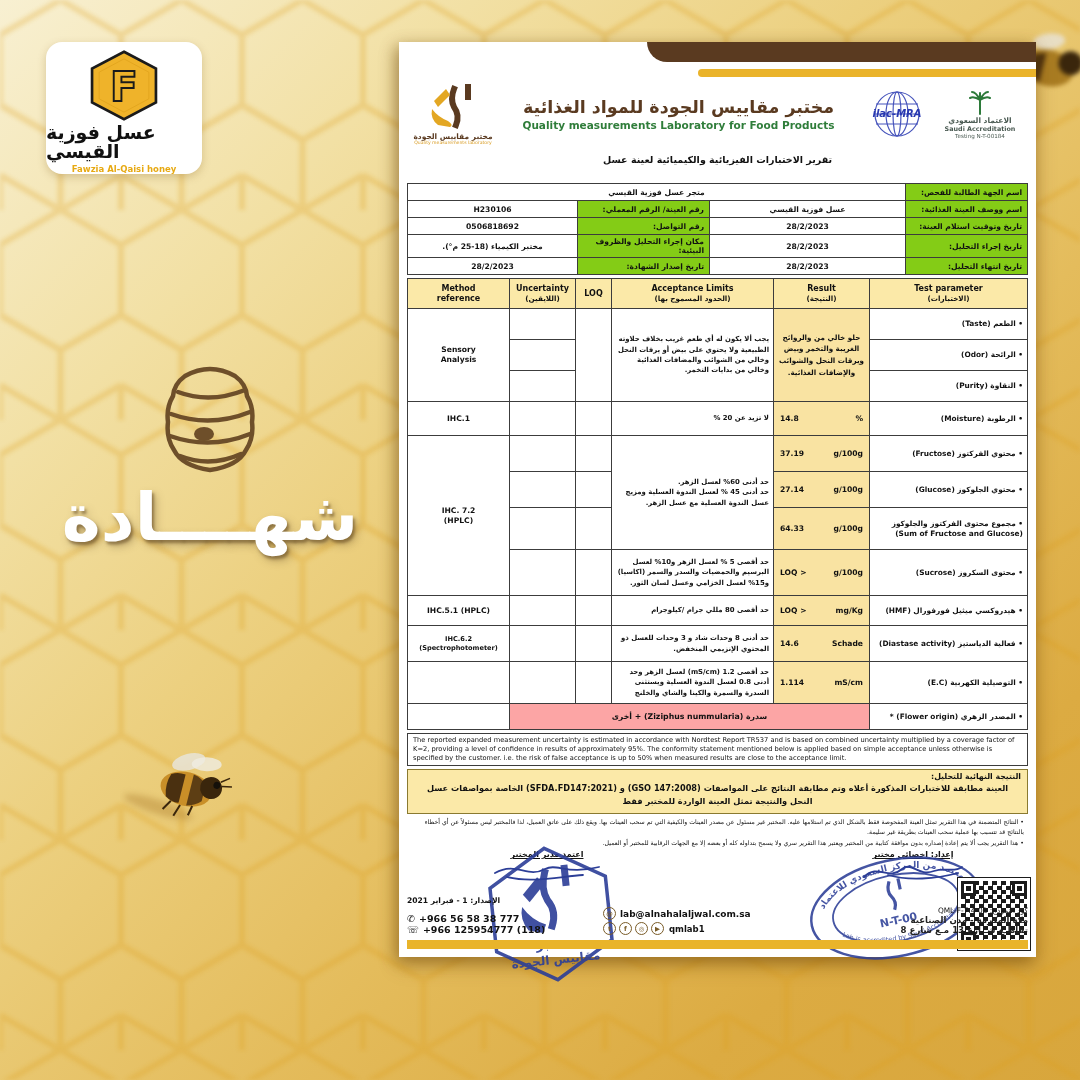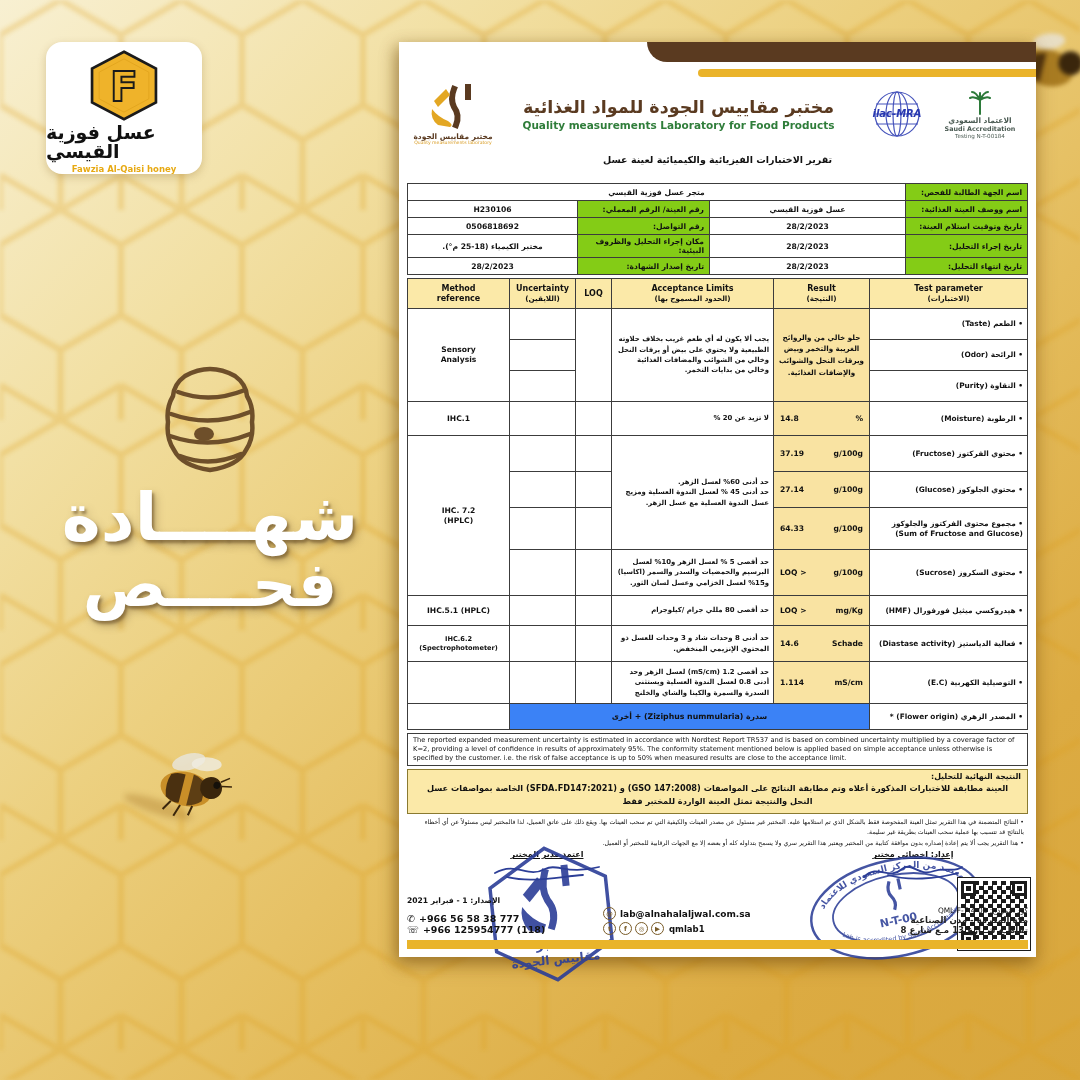--- a/index.html
+++ b/index.html
@@ -54,21 +54,21 @@
   .test-tbl{width:100%;direction:rtl;table-layout:fixed;margin-top:3px;}
   .test-tbl th,.test-tbl td{border:1px solid #3c3c3c;padding:1px 4px;vertical-align:middle;}
   .test-tbl th{background:#fbe9a8;font-size:8px;color:#111;white-space:pre-line;line-height:1.25;}
   .th-ar{font-weight:bold;font-size:7.2px;}
   .c-param{font-size:7.4px;font-weight:bold;text-align:right;direction:rtl;color:#111;line-height:1.3;}
   .c-res{background:#f9e3a2;}
   .res-flex{display:flex;justify-content:space-between;align-items:center;direction:rtl;font-size:7.6px;font-weight:bold;color:#111;padding:0 2px;}
   .res-merge{background:#f9e3a2;font-size:7.2px;font-weight:bold;direction:rtl;text-align:center;color:#111;line-height:1.6;}
   .c-lim{font-size:6.9px;font-weight:600;direction:rtl;text-align:right;color:#111;line-height:1.5;}
   .c-meth{font-size:7.6px;font-weight:bold;text-align:center;color:#111;white-space:pre-line;line-height:1.3;}
-  .c-flower{background:#3b82f6;font-size:7.8px;font-weight:bold;text-align:center;direction:rtl;color:#111;}
+  .c-flower{background:#fca5a5;font-size:7.8px;font-weight:bold;text-align:center;direction:rtl;color:#111;}
   
   .box{border:1px solid #3c3c3c;font-size:6.7px;color:#111;padding:2px 5px;line-height:1.35;direction:ltr;text-align:left;margin-top:3px;}
   .final-box{border:1px solid #8a7a30;background:#fbe9a8;margin-top:3px;padding:2px 6px;direction:rtl;}
   .final-title{font-size:7.8px;font-weight:bold;color:#111;text-align:right;}
   .final-body{font-size:8.2px;font-weight:bold;color:#111;text-align:center;line-height:1.6;margin:1px 8px 3px 8px;}
   .bullets{direction:rtl;font-size:6.2px;color:#111;line-height:1.55;margin-top:3px;padding:0 4px;}
   .bullets div{margin-bottom:1px;}
   
   .bottom-zone{position:relative;flex:1;margin-top:2px;}
   .sig-row{display:flex;justify-content:space-between;padding:0 60px 0 80px;direction:rtl;}
@@ -133,21 +133,20 @@
       <g fill="none" stroke="#6e4f2a" stroke-width="4.5" stroke-linecap="round">
         <path d="M35 16 Q60 2 85 16 Q96 24 97 36 Q104 48 102 62 Q104 78 96 90 Q88 106 60 110 Q32 106 24 90 Q16 78 18 62 Q16 48 23 36 Q24 24 35 16 Z"></path>
         <path d="M28 32 Q60 44 95 30"></path>
         <path d="M21 54 Q60 68 100 52"></path>
         <path d="M20 76 Q60 90 100 74"></path>
         <path d="M30 96 Q60 108 91 94"></path>
       </g>
       <ellipse cx="54" cy="74" rx="10" ry="7" fill="#6e4f2a"></ellipse>
     </svg>
     <div class="callig callig-1">شهــــادة</div>
-    <div class="callig callig-2">فحــــص</div>
   </div>
 
   <svg class="bee-bl" width="130" height="105" viewBox="0 0 130 105">
     <g opacity=".5">
         <ellipse cx="38" cy="72" rx="36" ry="7" fill="#b98d3c" transform="rotate(18 38 72)" filter="blur(3px)"></ellipse>
       </g>
     <g transform="rotate(14 70 55)">
       <ellipse cx="62" cy="28" rx="17" ry="8" fill="#e8e4d8" opacity=".85" transform="rotate(-28 62 28)"></ellipse>
       <ellipse cx="80" cy="26" rx="15" ry="7" fill="#efece2" opacity=".8" transform="rotate(-12 80 26)"></ellipse>
       <ellipse cx="66" cy="55" rx="26" ry="17" fill="#c98f28"></ellipse>

